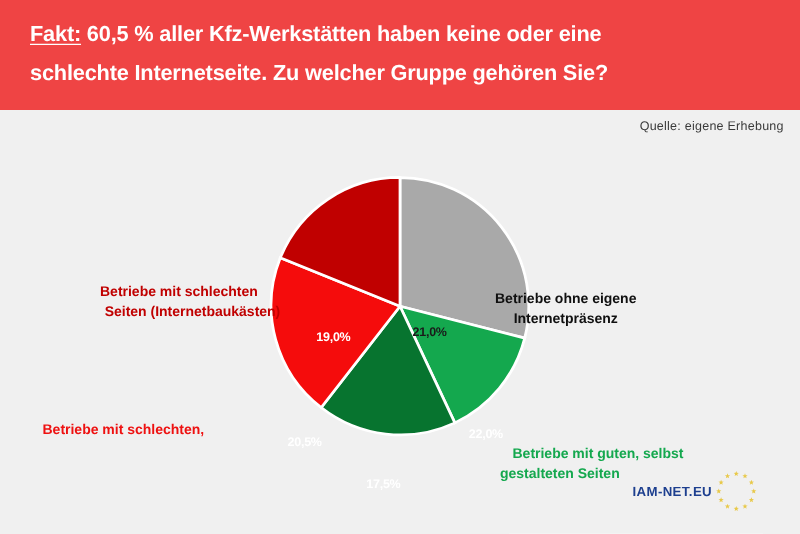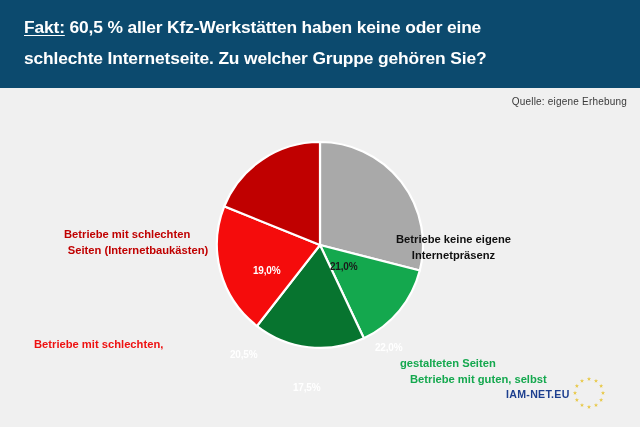--- a/index.html
+++ b/index.html
@@ -14,21 +14,21 @@
     width:640px;height:427px;
     background:#f0f0f0;
     box-sizing:border-box;
     overflow:hidden;
   }
 
   
   #header{
     position:absolute;left:0;top:0;
     width:640px;height:88px;
-    background:#0c4a6e;
+    background:#ef4444;
     box-sizing:border-box;
     padding:12px 22px 0 24px;
   }
   .headline{
     color:#ffffff;
     font-weight:bold;
     font-size:17.4px;
     line-height:31px;
     letter-spacing:-0.15px;
     white-space:nowrap;
@@ -70,21 +70,21 @@
 
   
   .callout{
     position:absolute;
     font-weight:bold;
     font-size:11.2px;
     line-height:15.5px;
     white-space:nowrap;
   }
   .lbl-gray{ left:396px; top:144px; color:#101010; text-align:left; }
-  .lbl-dred{ left:64px;  top:139px; color:#c00000; text-align:right; }
+  .lbl-dred{ left:80px;  top:139px; color:#c00000; text-align:right; }
   .lbl-red { left:34px;  top:249px; color:#ee1111; text-align:center; }
   .lbl-lgreen{ left:400px; top:268px; color:#14a84e; text-align:left; }
 
   
   #logo{
     position:absolute;
     left:506px;top:376px;
     width:104px;height:34px;
   }
   #logo-text{
@@ -128,27 +128,27 @@
       <path fill="#c00000" stroke="#ffffff" stroke-width="2.2" d="M105,105 L9.24,66.28 A103,103 0 0,1 105,2 Z"></path>
     </svg>
 
     <div class="slice-value v-gray">21,0%</div>
     <div class="slice-value v-lgreen">22,0%</div>
     <div class="slice-value v-dgreen">17,5%</div>
     <div class="slice-value v-red">20,5%</div>
     <div class="slice-value v-dred">19,0%</div>
 
     <div class="callout lbl-gray">
-      <div>Betriebe keine eigene</div>
+      <div>Betriebe ohne eigene</div>
       <div style="text-align:center;">Internetpräsenz</div>
     </div>
 
     <div class="callout lbl-lgreen">
+      <div style="padding-left:10px;">Betriebe mit guten, selbst</div>
       <div>gestalteten Seiten</div>
-      <div style="padding-left:10px;">Betriebe mit guten, selbst</div>
     </div>
 
     <div class="callout lbl-red">
       <div style="padding-right:6px;">Betriebe mit schlechten,</div>
     </div>
 
     <div class="callout lbl-dred">
       <div style="padding-right:18px;">Betriebe mit schlechten</div>
       <div>Seiten (Internetbaukästen)</div>
     </div>

